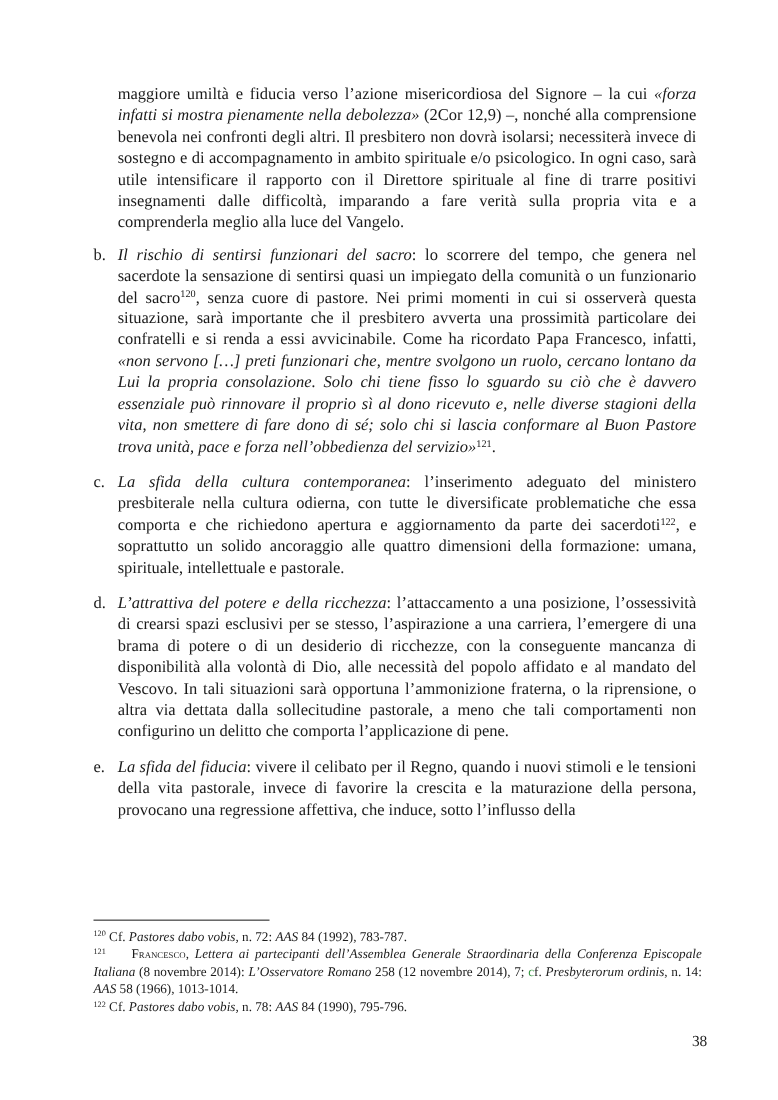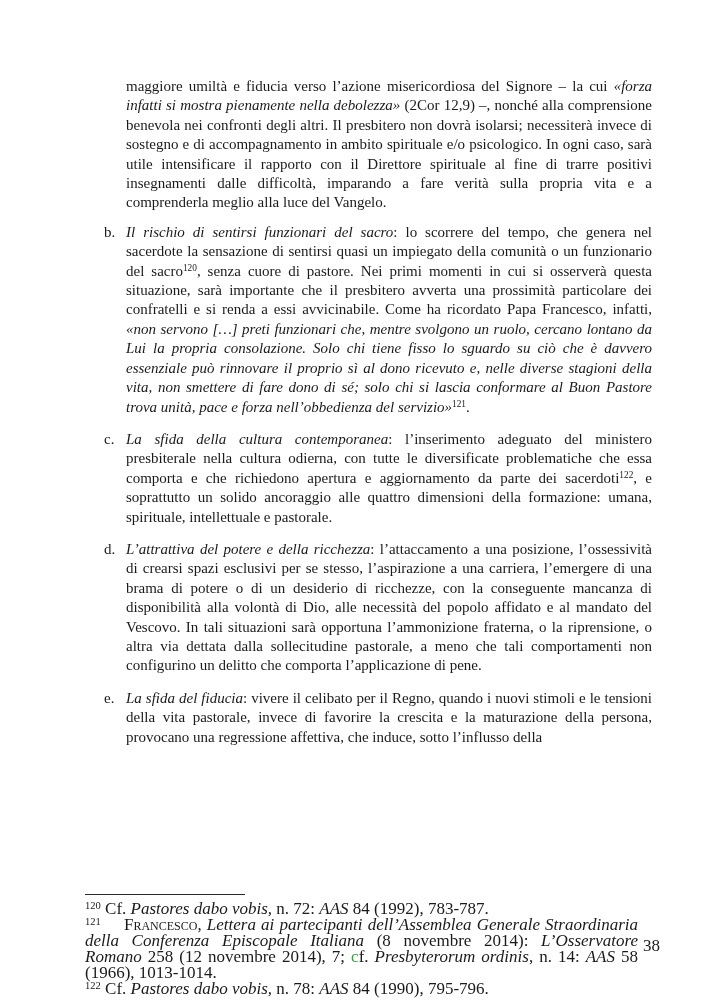--- a/index.html
+++ b/index.html
@@ -7,21 +7,21 @@
     position: relative;
     width: 707px;
     height: 1000px;
     background: #ffffff;
     font-family: "Liberation Serif", serif;
     color: var(--text-color, #1a1a1a);
     overflow: hidden;
   }
   .textblock {
     position: absolute;
-    left: 101px;
+    left: 82px;
     top: 77px;
     width: 551px;
     font-size: 15px;
     line-height: 19.4px;
     text-align: justify;
   }
   .para {
     margin: 0 0 10px 0;
     padding-left: 25px;
   }
@@ -33,38 +33,38 @@
   .list-item:last-child { margin-bottom: 0; }
   .marker {
     position: absolute;
     left: 3px;
     top: 0;
     font-style: normal;
   }
   .footnotes {
     position: absolute;
     left: 85px;
-    top: 894px;
+    top: 836px;
     width: 553px;
-    font-size: 17px;
+    font-size: 12px;
     line-height: 16px;
     text-align: justify;
   }
   .fn-rule {
     width: 160px;
     height: 0;
     border-top: 1px solid #2a2a2a;
     margin-bottom: 6px;
   }
   .fn { margin: 0; }
   .page-number {
     position: absolute;
-    right: 47px;
+    right: 64px;
     bottom: 44px;
-    font-size: 17px;
+    font-size: 14px;
   }
   
   .i  { font-style: italic; }
   .sc { font-variant: small-caps; margin-left: 18px; }
   .g  { color: var(--green, #3a9a45); }
   .sup {
     font-size: 0.62em;
     line-height: 0;
     position: relative;
     top: -0.48em;

